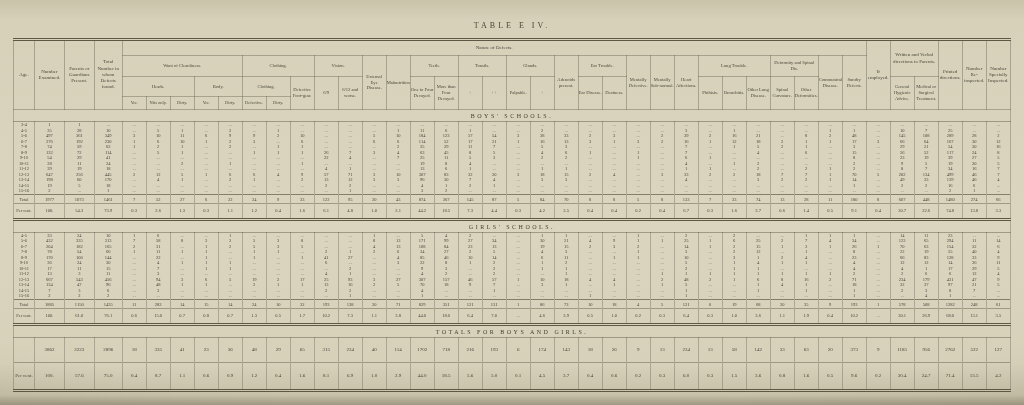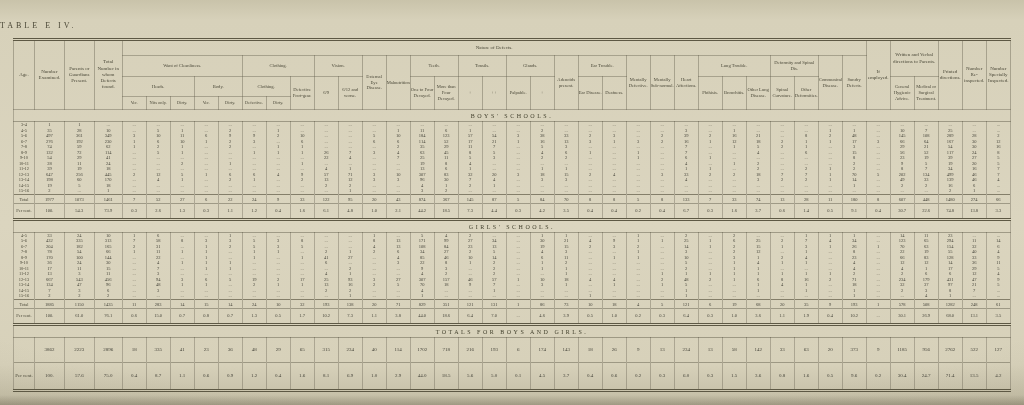--- a/index.html
+++ b/index.html
@@ -9,21 +9,21 @@
     font-family:"Liberation Serif","DejaVu Serif",serif;
   }
   .paper{
     position:absolute;inset:0;
     background:
       radial-gradient(130% 110% at 50% 40%, rgba(0,0,0,0) 55%, rgba(70,62,40,0.22) 100%),
       linear-gradient(180deg,#c9c3aa 0%,#d7d1ba 5%,#dbd5bf 55%,#d7d1ba 90%,#c2bca4 100%);
   }
   .page-title{
     position:absolute;top:21px;left:0;width:100%;
-    font-size:8px;letter-spacing:3px;
+    text-align:center;font-size:8px;letter-spacing:3px;
     color:#4a4736;
   }
   .table-wrap{position:absolute;left:13px;right:13px;top:38px;}
   table{
     width:100%;border-collapse:collapse;table-layout:fixed;
     color:#45443a;
     border-top:3px double #5d5844;
     border-bottom:3px double #5d5844;
     border-left:1px solid rgba(100,95,78,.45);
     border-right:1px solid rgba(100,95,78,.45);

